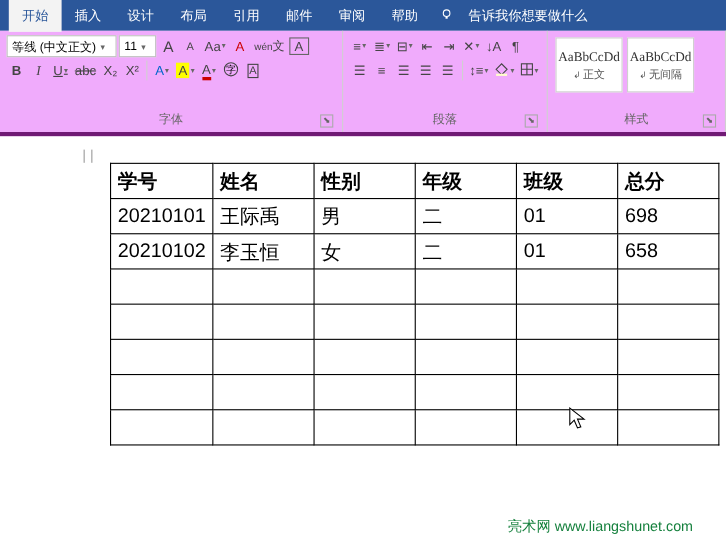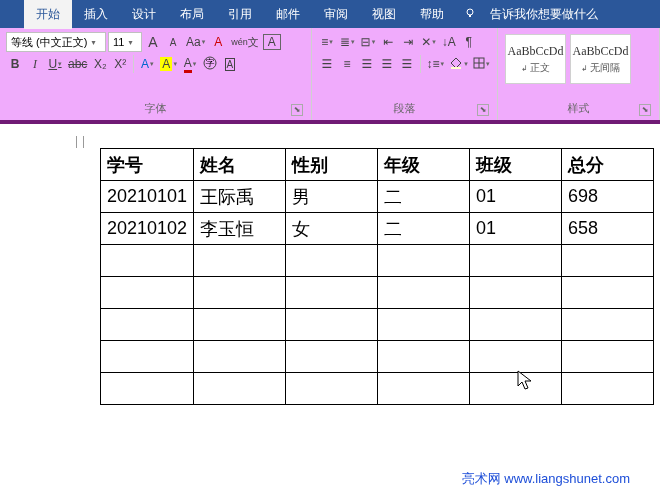--- a/index.html
+++ b/index.html
@@ -1,18 +1,18 @@
 <!DOCTYPE html>
 <html><head>
 <meta charset="utf-8">
 <style>
   * { margin: 0; padding: 0; box-sizing: border-box; }
   body { font-family: "Microsoft YaHei", Arial, sans-serif; background: #fff; width: 660px; height: 500px; overflow: hidden; position: relative; }
   
-  .tabbar { background: #2b579a; height: 28px; display: flex; align-items: center; padding-left: 24px; color: #fff; font-size: 12px; }
+  .tabbar { background: #2b579a; height: 28px; display: flex; align-items: center; padding-left: 8px; color: #fff; font-size: 12px; }
   .tab { padding: 6px 12px; cursor: pointer; }
   .tab.active { background: #f3f3f3; color: #2b579a; }
   .tell-me { display: flex; align-items: center; gap: 14px; margin-left: 8px; }
   
   .ribbon { background: #f0abfc; border-bottom: 4px solid #701a75; height: 96px; display: flex; }
   .group { border-right: 1px solid #d0d0d0; padding: 4px 6px 2px 6px; display: flex; flex-direction: column; justify-content: space-between; position: relative; }
   .group-label { text-align: center; font-size: 11px; color: #666; padding-bottom: 2px; position: relative; }
   .dlg-launcher { position: absolute; right: 2px; bottom: 2px; width: 12px; height: 12px; border: 1px solid #aaa; font-size: 8px; line-height: 10px; text-align: center; color: #666; cursor: pointer; }
   
   .row { display: flex; align-items: center; gap: 2px; margin-bottom: 2px; }
@@ -30,36 +30,35 @@
   .doc-area { position: relative; padding: 24px 0 0 0; background: #fff; }
   .ruler-mark { position: absolute; left: 76px; top: 12px; width: 8px; height: 12px; border-left: 1px solid #999; border-right: 1px solid #999; }
   
   table.doc-table { border-collapse: collapse; margin-left: 100px; }
   table.doc-table td { border: 1px solid #000; width: 92px; height: 32px; padding: 2px 6px; font-size: 18px; vertical-align: middle; }
   table.doc-table tr:first-child td { font-weight: 700; }
   
   .cursor-arrow { position: absolute; pointer-events: none; }
   .cursor-arrow svg { display: block; }
   
-  .watermark { position: absolute; bottom: 12px; right: 30px; font-size: 13px; color: #1d4ed8; }
+  .watermark { position: absolute; bottom: 12px; right: 30px; font-size: 13px; color: #15803d; }
   
   .ico { display: inline-block; }
 </style>
 </head>
 <body>
 
 <div class="tabbar">
   <div class="tab active">开始</div>
   <div class="tab">插入</div>
   <div class="tab">设计</div>
   <div class="tab">布局</div>
   <div class="tab">引用</div>
   <div class="tab">邮件</div>
   <div class="tab">审阅</div>
-  <div class="tab">视图</div>
   <div class="tab">帮助</div>
   <div class="tell-me">
     <span class="ico">
       <svg width="12" height="12" viewBox="0 0 12 12">
           <circle cx="6" cy="5" r="3" fill="none" stroke="#fff" stroke-width="1"></circle>
           <rect x="5" y="8" width="2" height="2" fill="#fff"></rect>
         </svg>
     </span>
     <span>告诉我你想要做什么</span>
   </div>

